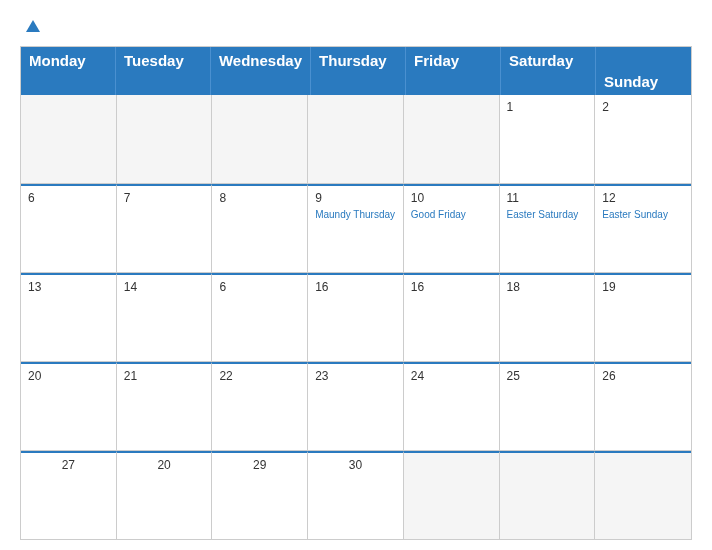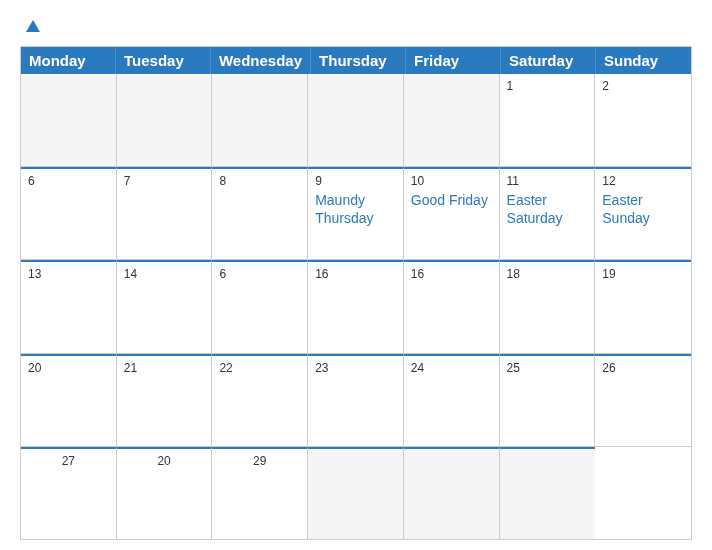--- a/index.html
+++ b/index.html
@@ -70,20 +70,21 @@
     .cal-header-cell {
       color: #fff;
       font-size: 15px;
       font-weight: bold;
       padding: 5px 8px;
       border-right: 1px solid #4a90d0;
       text-align: left;
     }
     .cal-header-cell:last-child {
       border-right: none;
+      margin-top: 21px;
     }
     .cal-body {
       flex: 1;
       display: flex;
       flex-direction: column;
     }
     .cal-week {
       flex: 1;
       display: grid;
       grid-template-columns: repeat(7, 1fr);
@@ -110,21 +111,21 @@
       border-top: 2px solid #2a7abf;
     }
     .date-num {
       font-size: 12px;
       color: #333;
       font-weight: normal;
       display: block;
       margin-bottom: 3px;
     }
     .holiday-name {
-      font-size: 14px;
+      font-size: 10px;
       color: #2a7abf;
       line-height: 1.3;
       display: block;
     }
     .empty-cell {
       background: #f5f5f5;
     }
   </style>
 </head>
 <body>
@@ -244,19 +245,22 @@
         <div class="cal-week">
           <div class="cal-cell has-top-border">
             <span class="date-num">27</span>
           </div>
           <div class="cal-cell has-top-border">
             <span class="date-num">20</span>
           </div>
           <div class="cal-cell has-top-border">
             <span class="date-num">29</span>
           </div>
+          <div class="cal-cell has-top-border">
+            <span class="date-num">30</span>
+          </div>
           <div class="cal-cell empty-cell gray-bg has-top-border"></div>
           <div class="cal-cell empty-cell gray-bg has-top-border"></div>
           <div class="cal-cell empty-cell gray-bg has-top-border"></div>
         </div>
       </div>
   </div>
 </div>
 
 </body></html>

